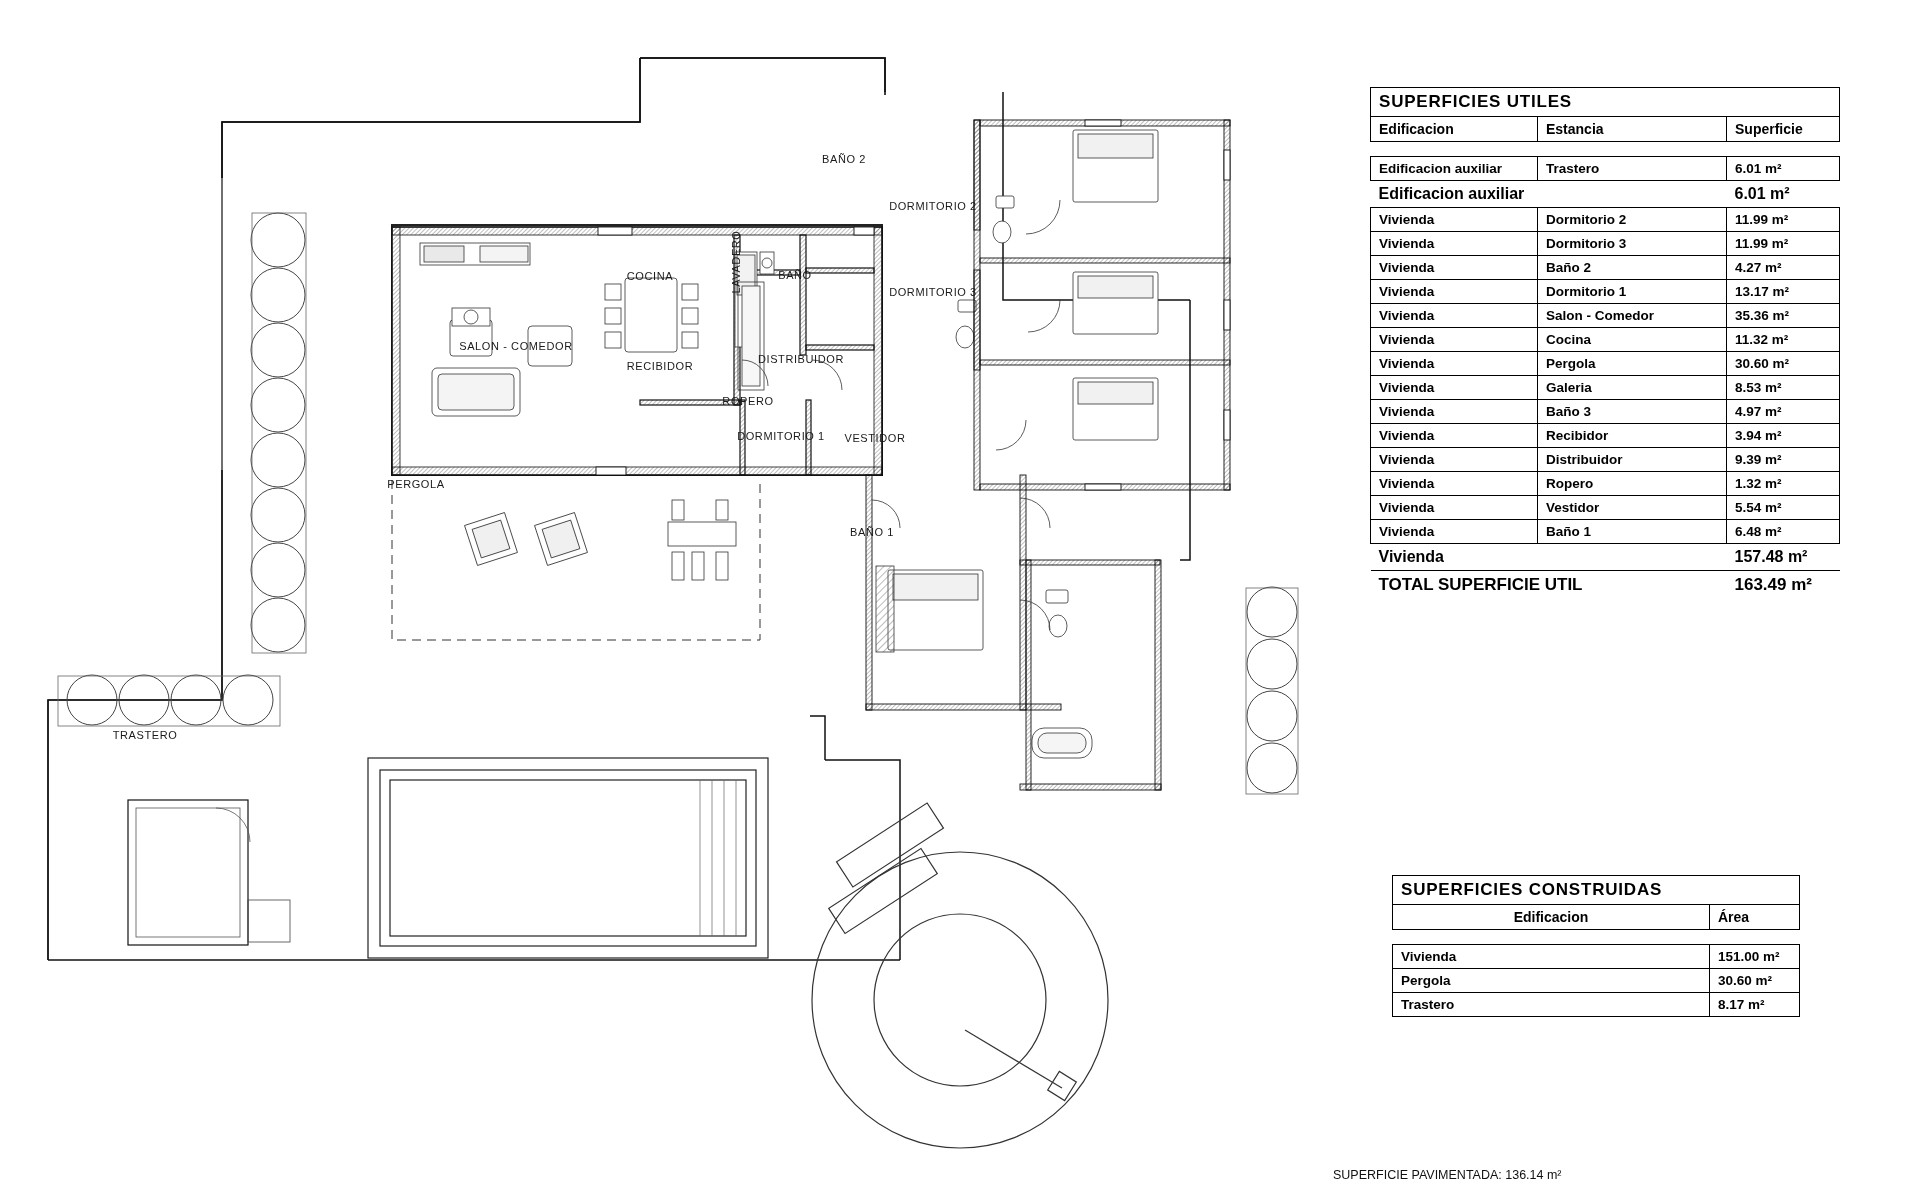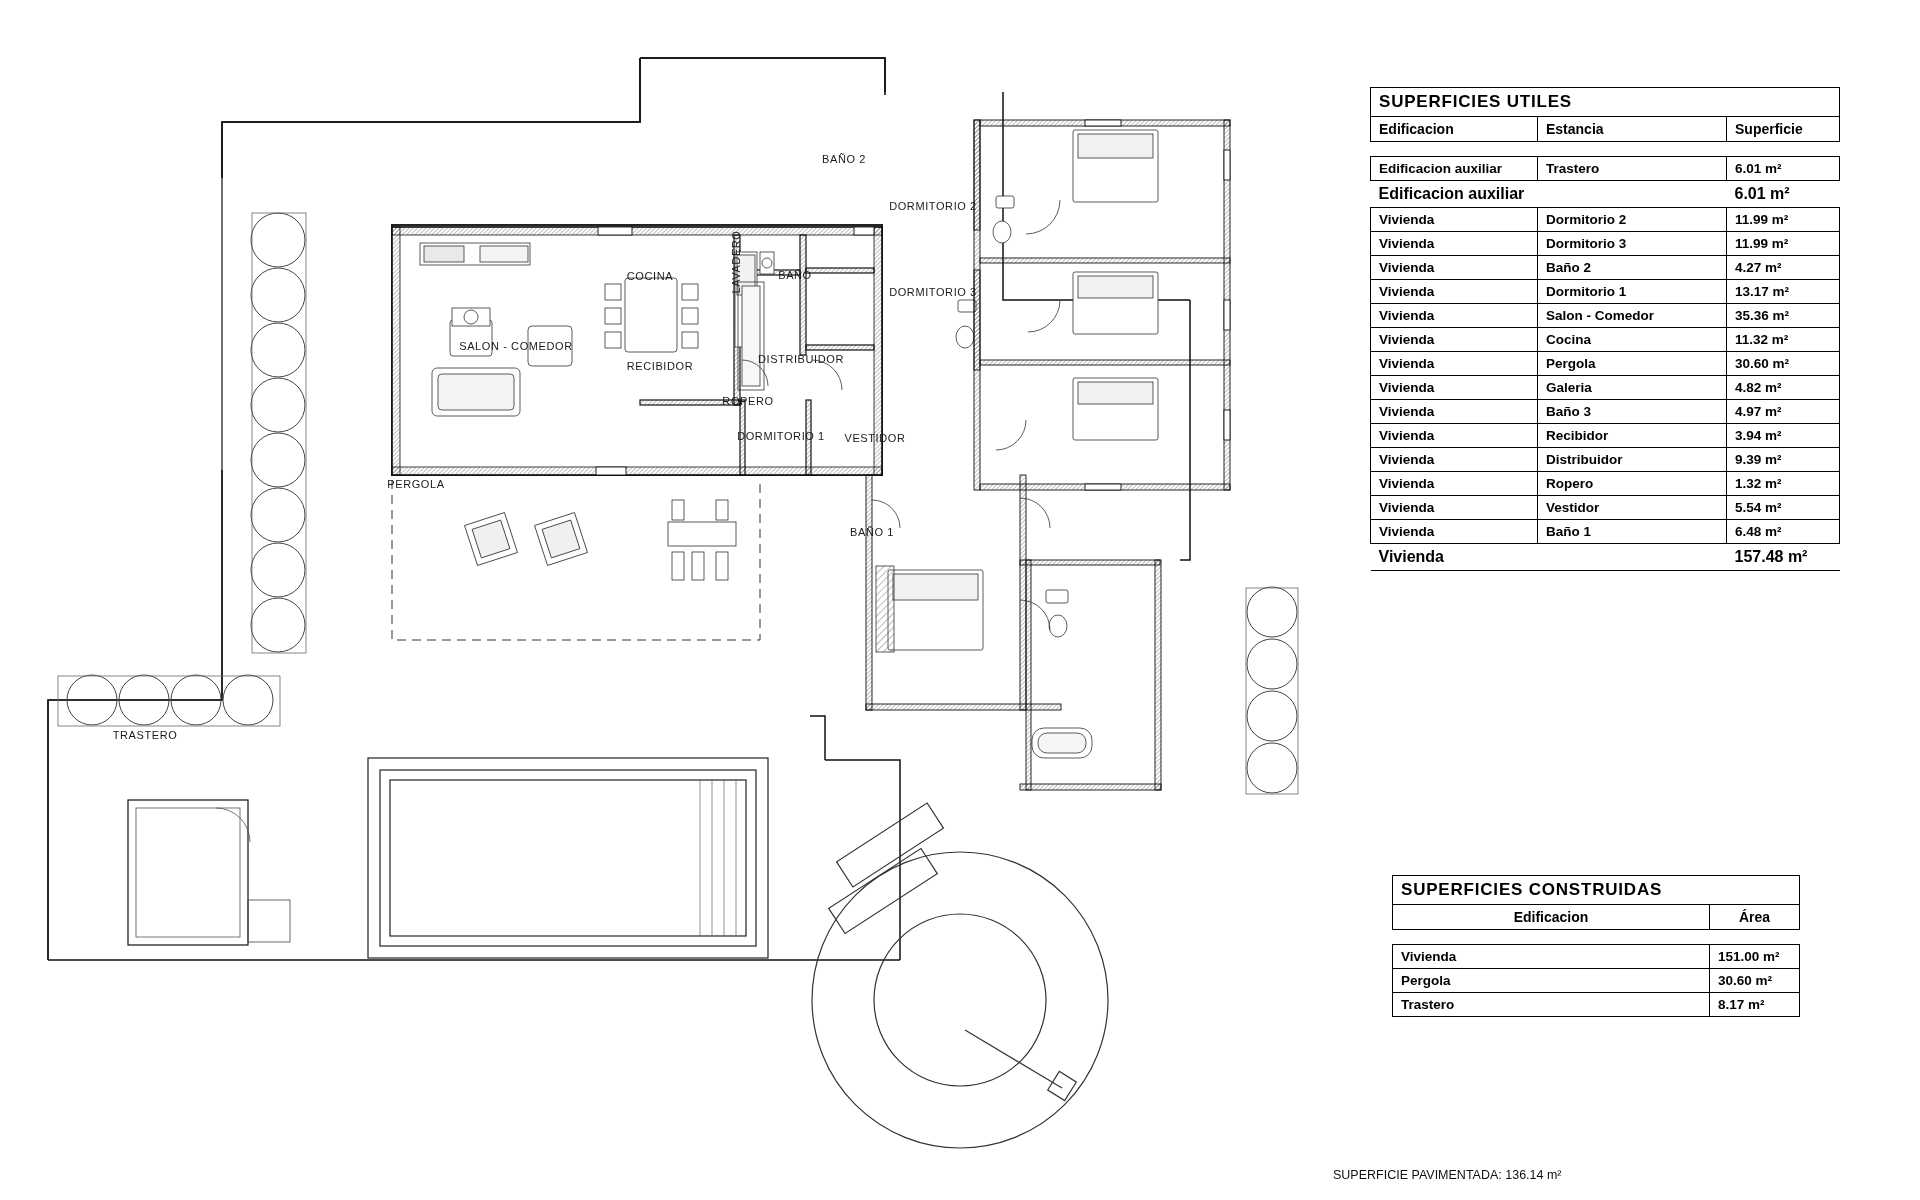--- a/index.html
+++ b/index.html
@@ -410,21 +410,21 @@
         <td class="num">11.32 m²</td>
       </tr>
       <tr>
         <td>Vivienda</td>
         <td>Pergola</td>
         <td class="num">30.60 m²</td>
       </tr>
       <tr>
         <td>Vivienda</td>
         <td>Galeria</td>
-        <td class="num">4.82 m²</td>
+        <td class="num">8.53 m²</td>
       </tr>
       <tr>
         <td>Vivienda</td>
         <td>Baño 3</td>
         <td class="num">4.97 m²</td>
       </tr>
       <tr>
         <td>Vivienda</td>
         <td>Recibidor</td>
         <td class="num">3.94 m²</td>
@@ -446,34 +446,38 @@
       </tr>
       <tr>
         <td>Vivienda</td>
         <td>Baño 1</td>
         <td class="num">6.48 m²</td>
       </tr>
 
       <tr class="sum-row">
         <td colspan="2">Vivienda</td>
         <td class="num">157.48 m²</td>
+      </tr>
+      <tr class="total-row">
+        <td colspan="2">TOTAL SUPERFICIE UTIL</td>
+        <td class="num">163.49 m²</td>
       </tr>
     </tbody>
       </table>
   </div>
 
   <div class="table-block" style="left:1392px; top:875px; width:408px;">
     <table class="sheet">
       <tbody>
           <tr class="title-row">
         <td colspan="2">SUPERFICIES CONSTRUIDAS</td>
       </tr>
       <tr class="head-row">
         <td style="width:300px; text-align:center">Edificacion</td>
-        <td style="text-align:center">Área</td>
+        <td style="">Área</td>
       </tr>
       <tr class="spacer-row">
             <td colspan="2"></td>
           </tr>
       <tr>
         <td>Vivienda</td>
         <td class="num">151.00 m²</td>
       </tr>
       <tr>
         <td>Pergola</td>

